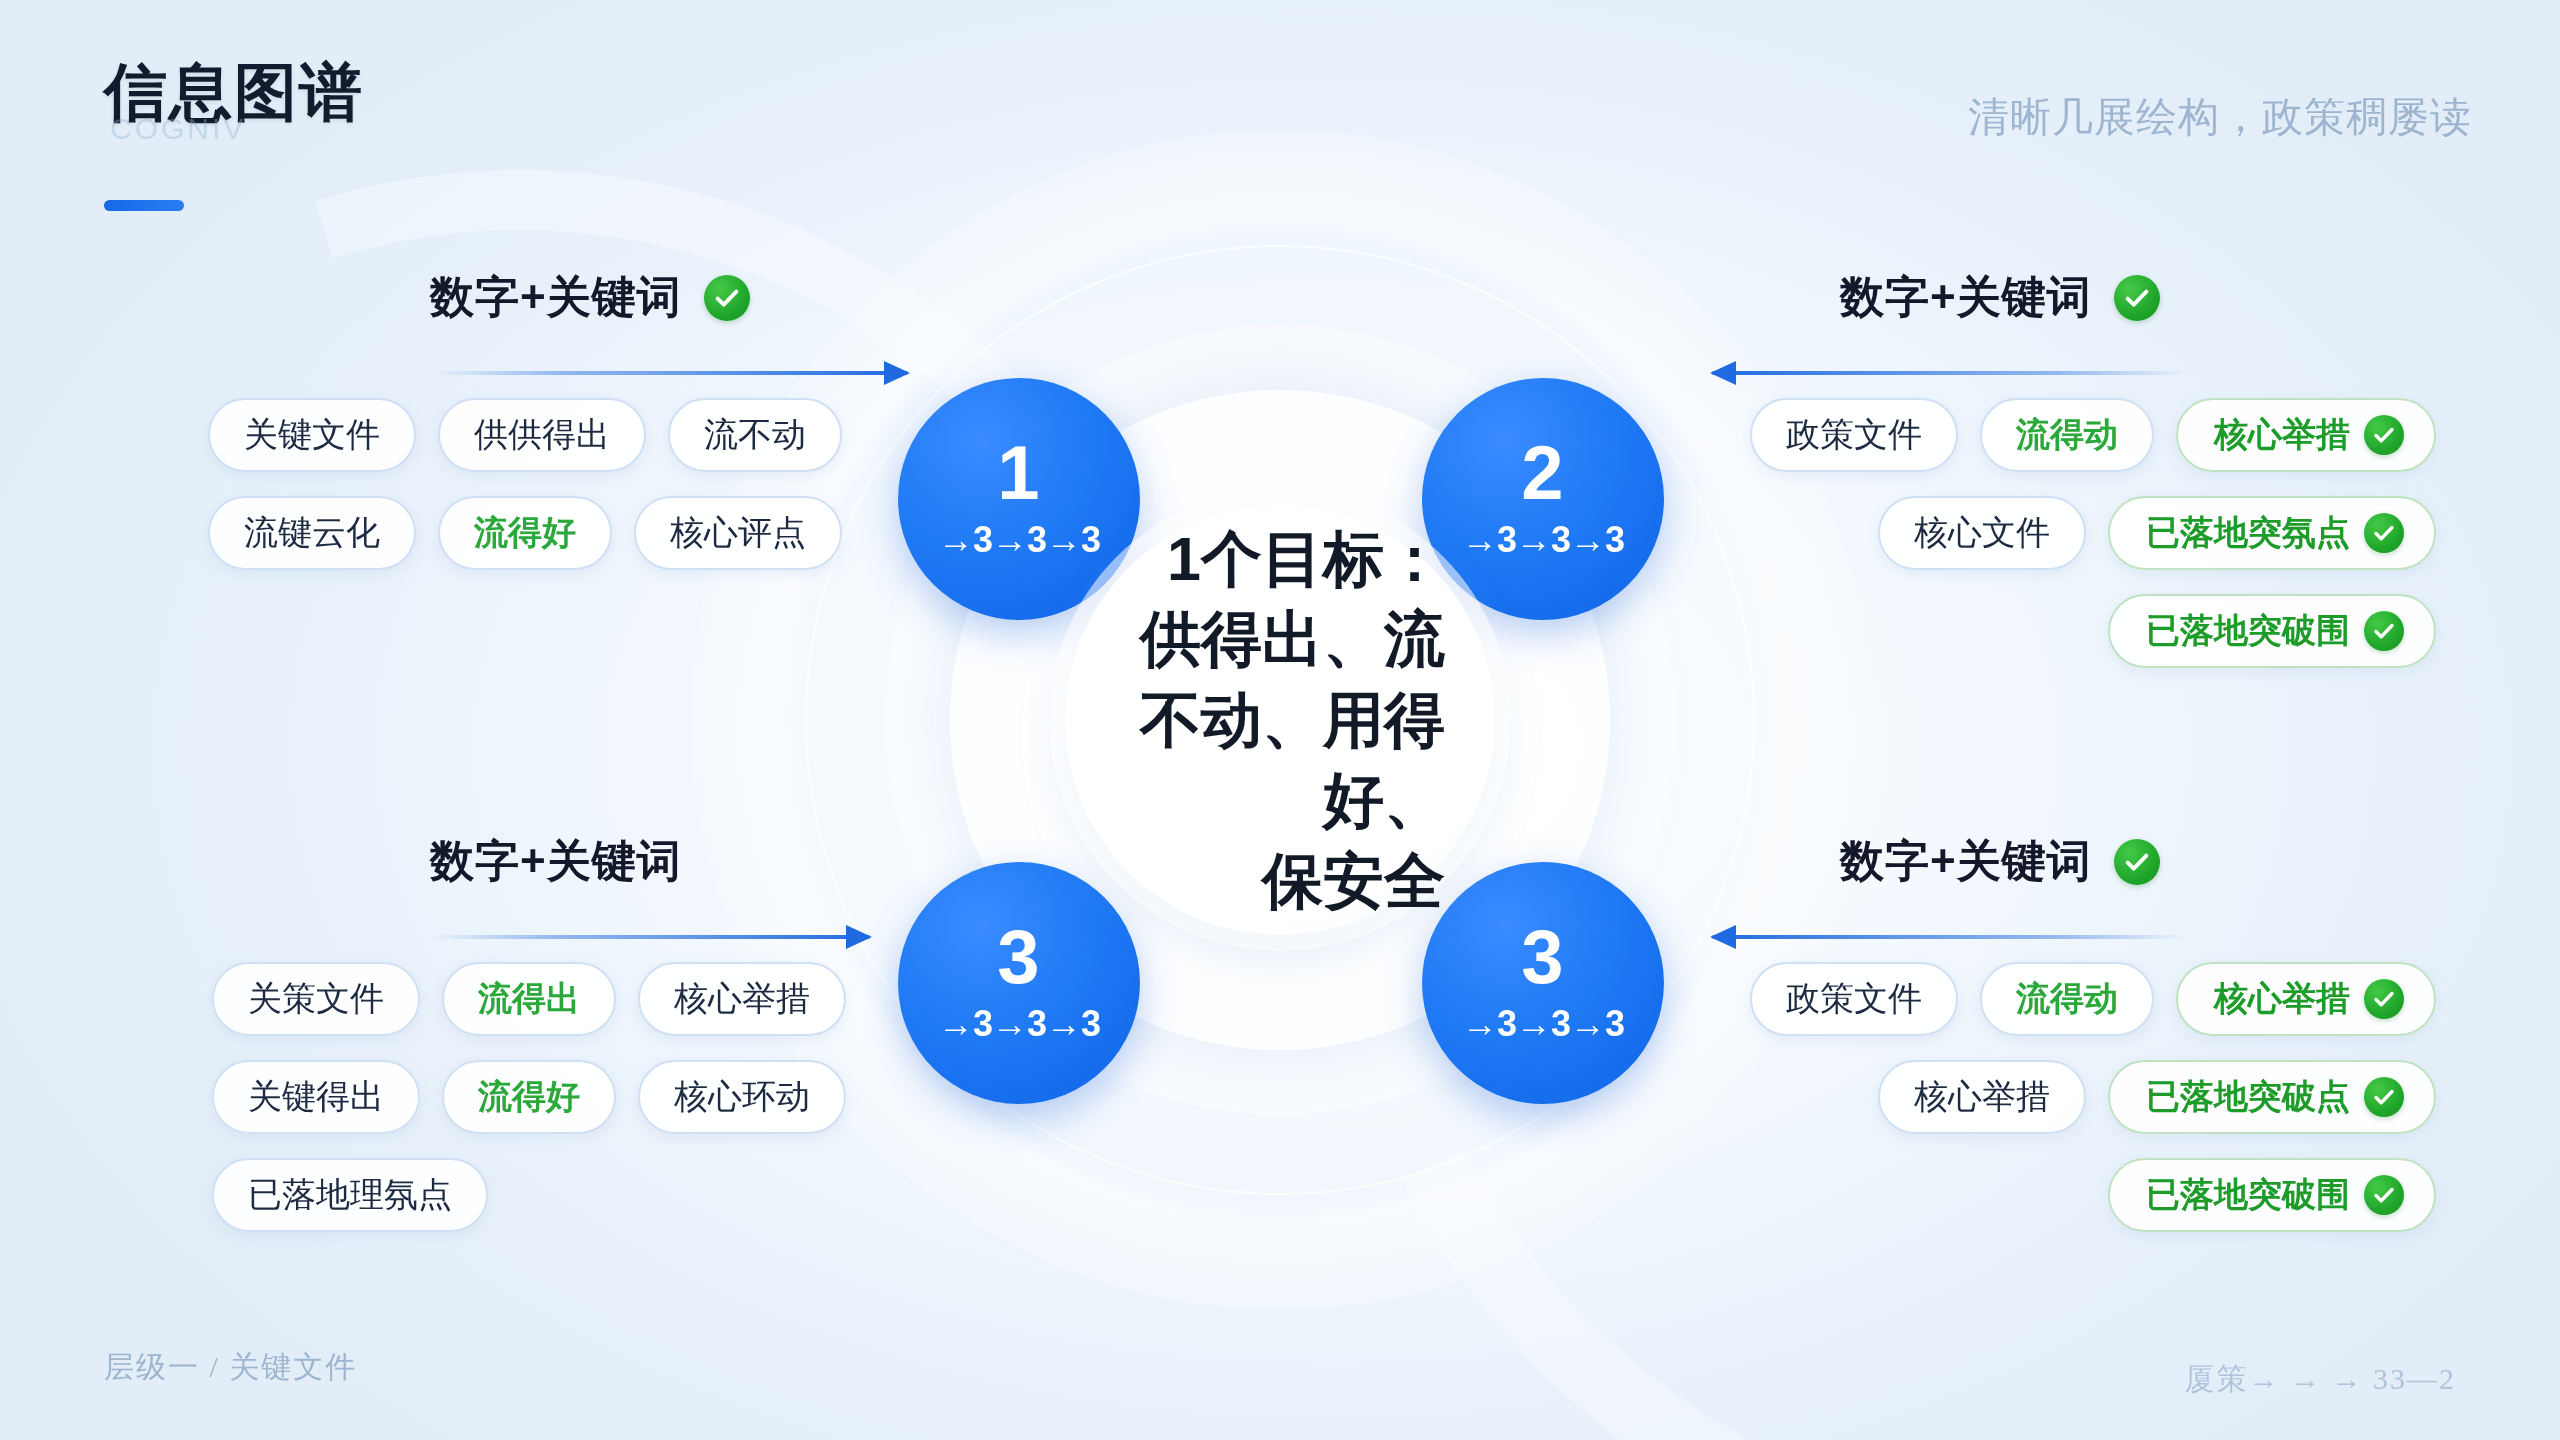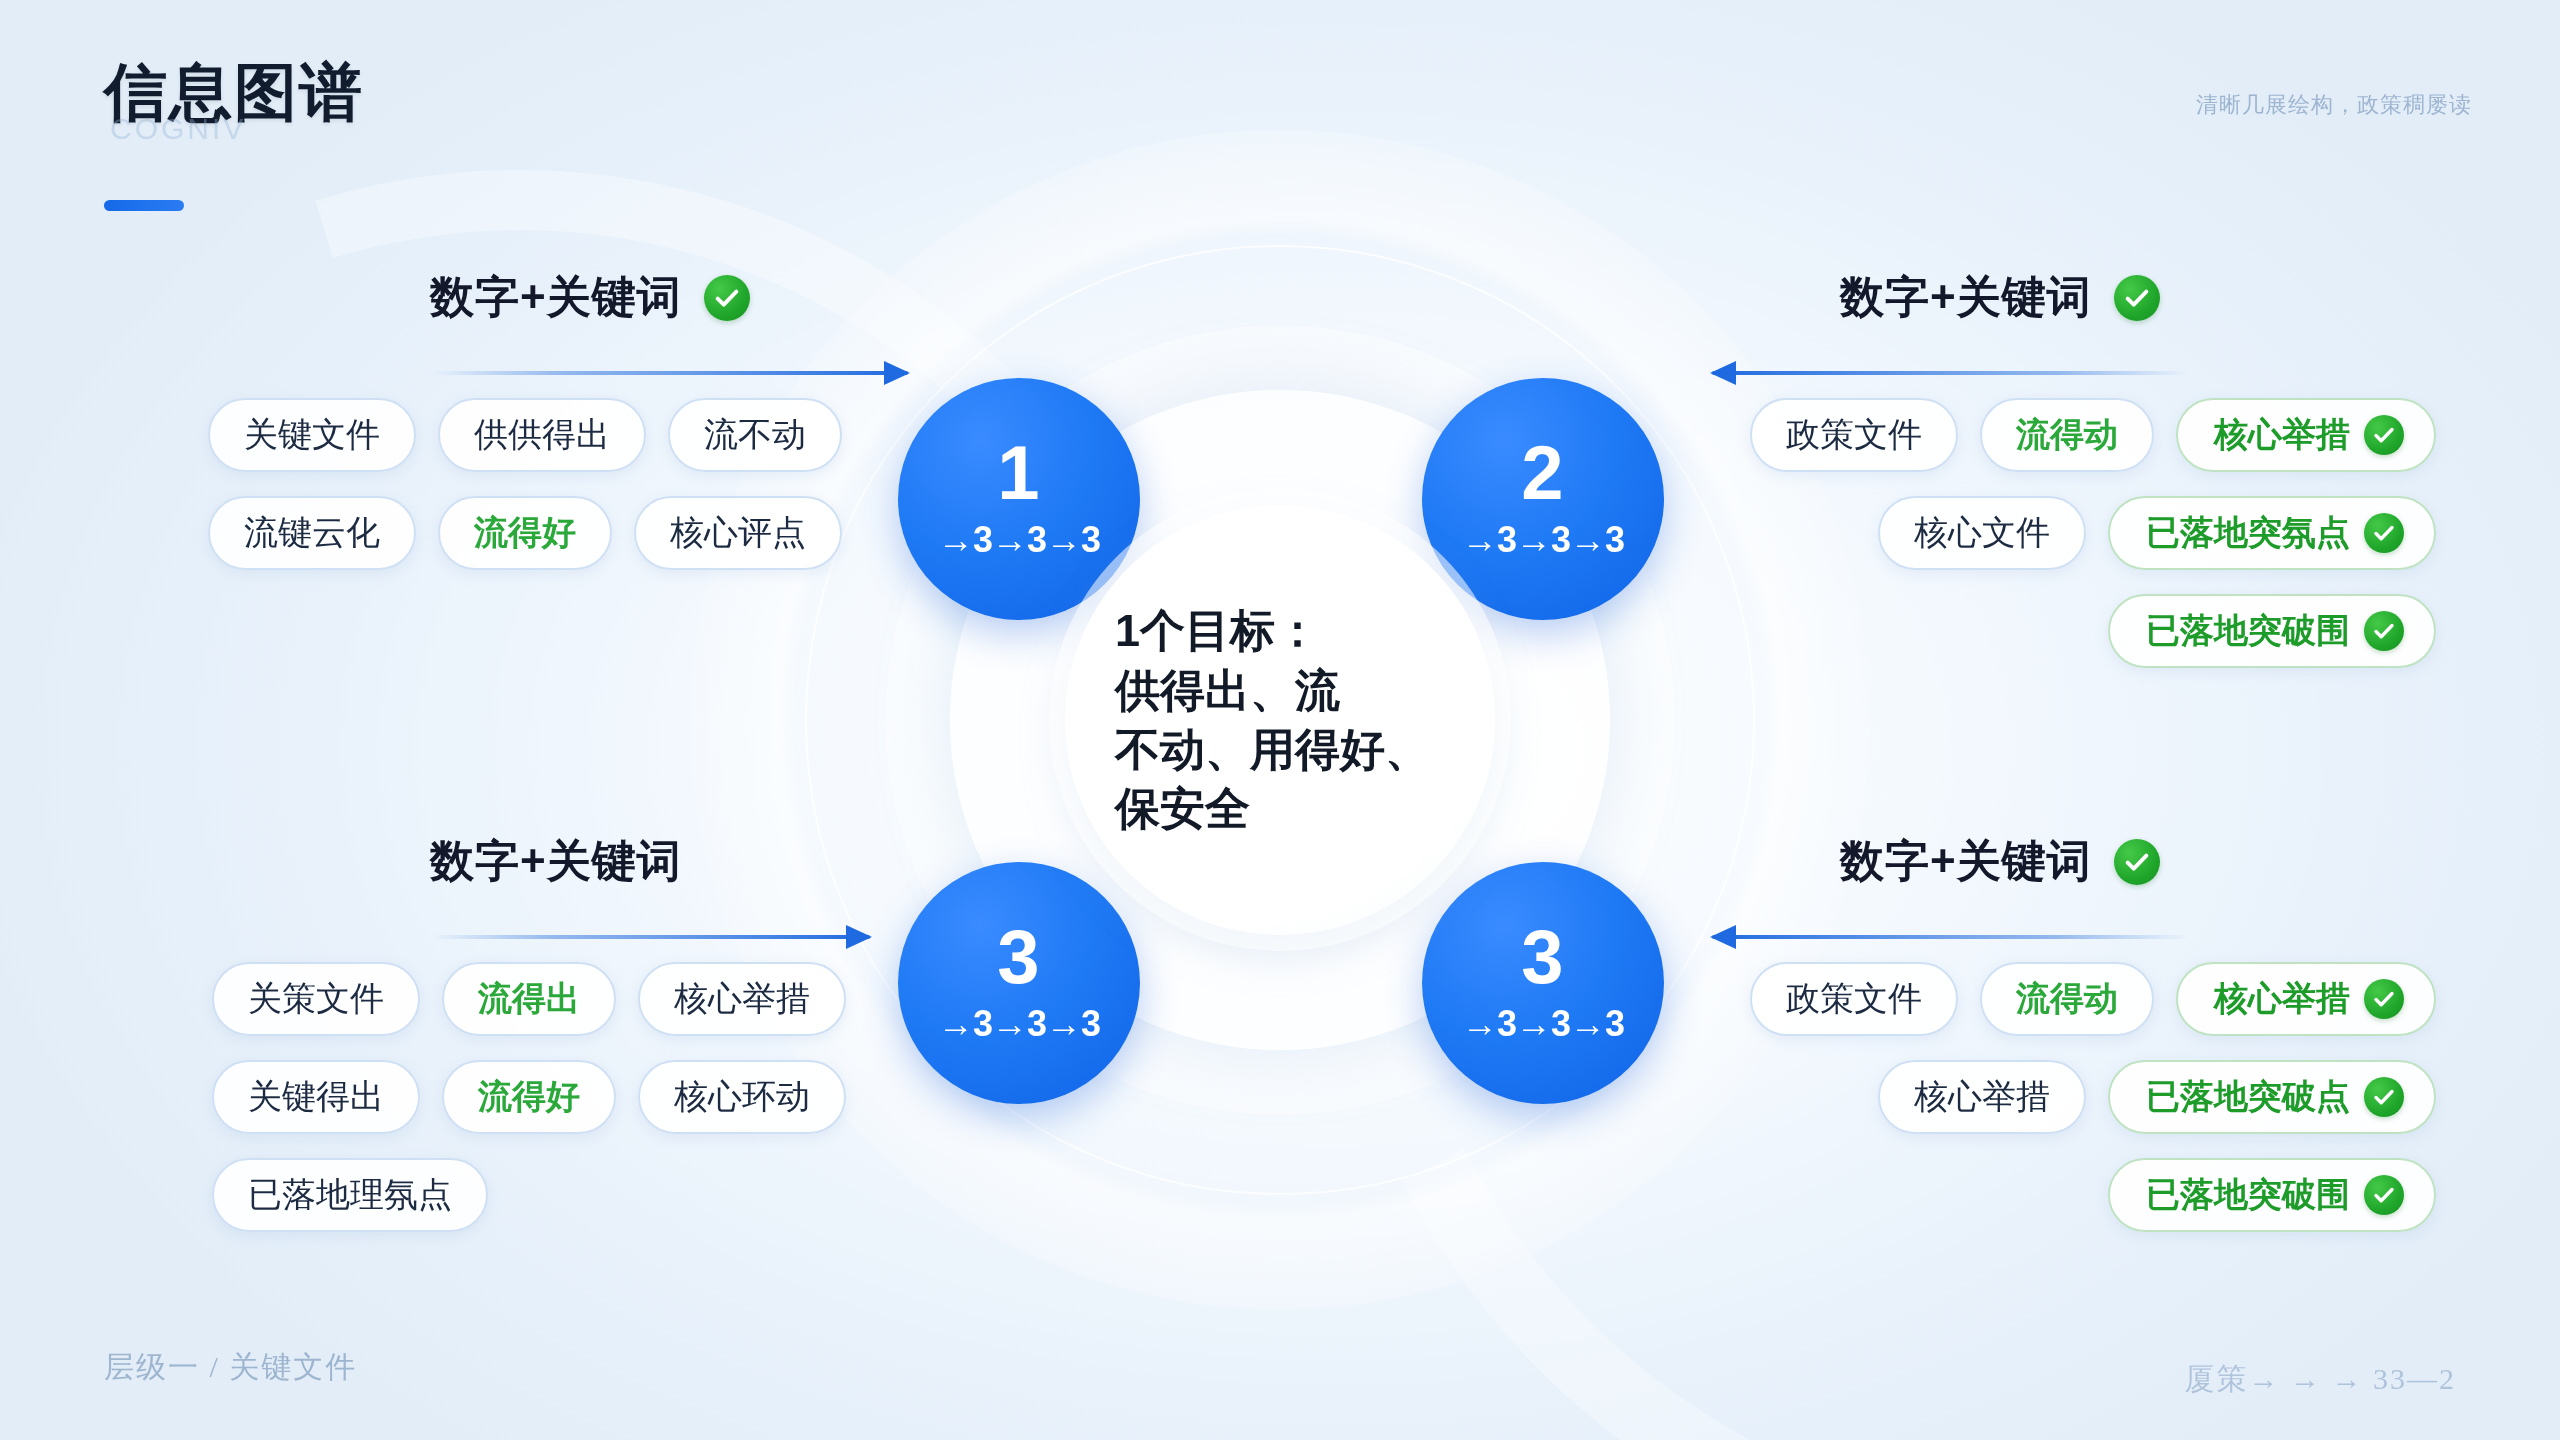--- a/index.html
+++ b/index.html
@@ -48,21 +48,21 @@
     font-size: 30px; font-weight: 400; color: rgba(150,178,210,.38);
     letter-spacing: 3px; white-space: nowrap;
   }
   .accent-bar {
     position: absolute; left: 104px; top: 200px;
     width: 80px; height: 11px; border-radius: 6px;
     background: linear-gradient(90deg, #1569e8 0%, #2b7cf3 100%);
   }
   .header-note {
     position: absolute; right: 88px; top: 90px;
-    font-size: 22px; color: rgba(132,160,192,.72);
+    font-size: 41px; color: rgba(132,160,192,.72);
     letter-spacing: 1px; white-space: nowrap;
     font-family: Liberation Sans, sans-serif;
     text-align: right;
   }
 
   
   .quad-head { position: absolute; display: flex; align-items: center; gap: 22px; white-space: nowrap; }
   .quad-head .txt { font-size: 44px; font-weight: 700; color: #13182a; letter-spacing: 1px; }
   .qh-tl { left: 430px; top: 268px; }
   .qh-tr { left: 1840px; top: 268px; }
@@ -111,22 +111,22 @@
 
   
   .hub {
     position: absolute; left: 50%; top: 50%; transform: translate(-50%,-50%);
     width: 430px; height: 430px; border-radius: 50%;
     background: radial-gradient(circle at 42% 34%, #ffffff 0%, #ffffff 70%, #f6fafe 100%);
     box-shadow: 0 0 0 16px rgba(255,255,255,.55), 0 16px 46px rgba(140,175,215,.28);
     display: flex; align-items: center; justify-content: center;
   }
   .hub .hub-txt {
-    width: 330px; text-align: left;
-    font-size: 45px; font-weight: 700; line-height: 1.32;
+    width: 330px; text-align: right;
+    font-size: 61px; font-weight: 700; line-height: 1.32;
     color: #121a28; letter-spacing: 0px;
   }
 
   
   .pill-group { position: absolute; display: flex; flex-direction: column; }
   .pill-row { display: flex; gap: 22px; margin-bottom: 24px; }
   .pill-row.right { justify-content: flex-end; }
   .pill {
     display: inline-flex; align-items: center; gap: 14px;
     height: 74px; padding: 16px 34px;

